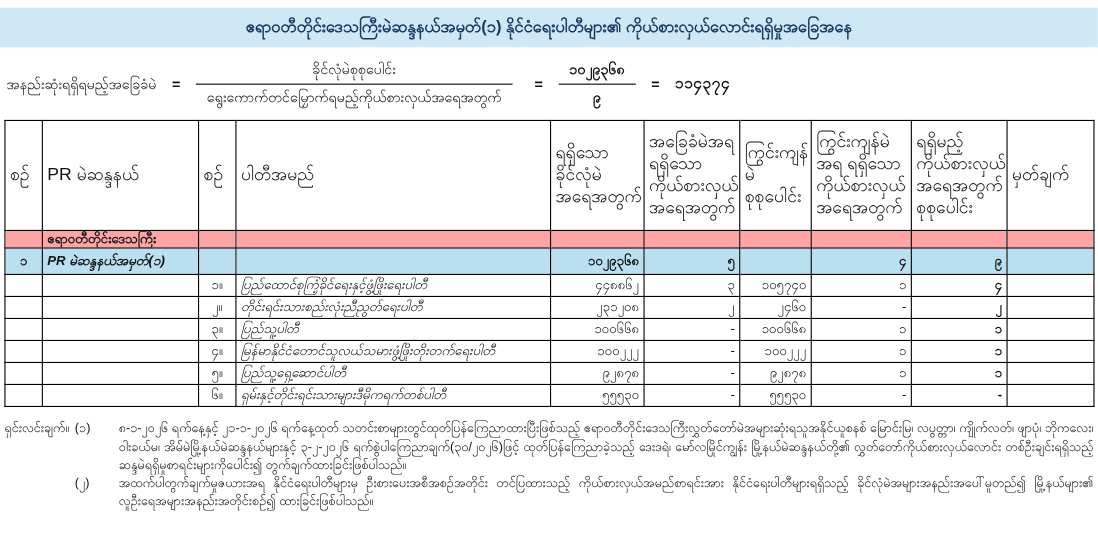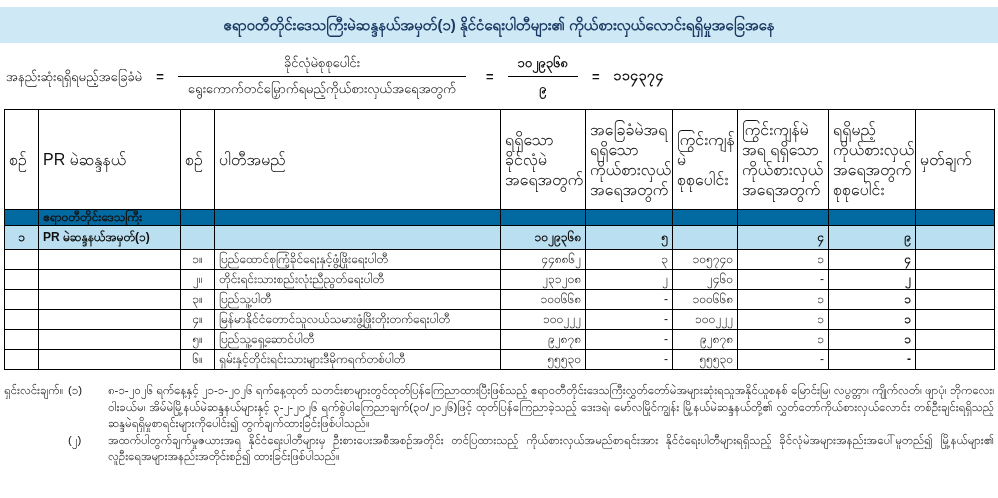--- a/index.html
+++ b/index.html
@@ -59,27 +59,27 @@
     overflow:hidden;
     white-space:normal;
   }
   tr.hdr th{
     height:100px;
     font-weight:normal;
     font-size:16px;
     text-align:left;
     background:#fff;
   }
-  tr.region{background:#0369a1;height:14px;}
+  tr.region{background:#fca5a5;height:14px;}
   tr.region td.rname{font-weight:bold;text-align:left;}
   tr.pr{background:#badff0;height:24px;}
   tr.pr td{font-weight:bold;}
   tr.party{height:20px;background:#fff;}
   td.c{text-align:center;}
-  td.l{text-align:left;}
+  td.l{text-align:left;font-style:italic;}
   td.r{text-align:right;padding-right:9px;}
   td.rr{text-align:right;padding-right:13px;}
   td.bold{font-weight:bold;}
   tr.party td{font-size:12px;}
 
   
   .notes{
     margin:12px 4px 0 4px;
     font-size:11.5px;
     line-height:16.5px;

